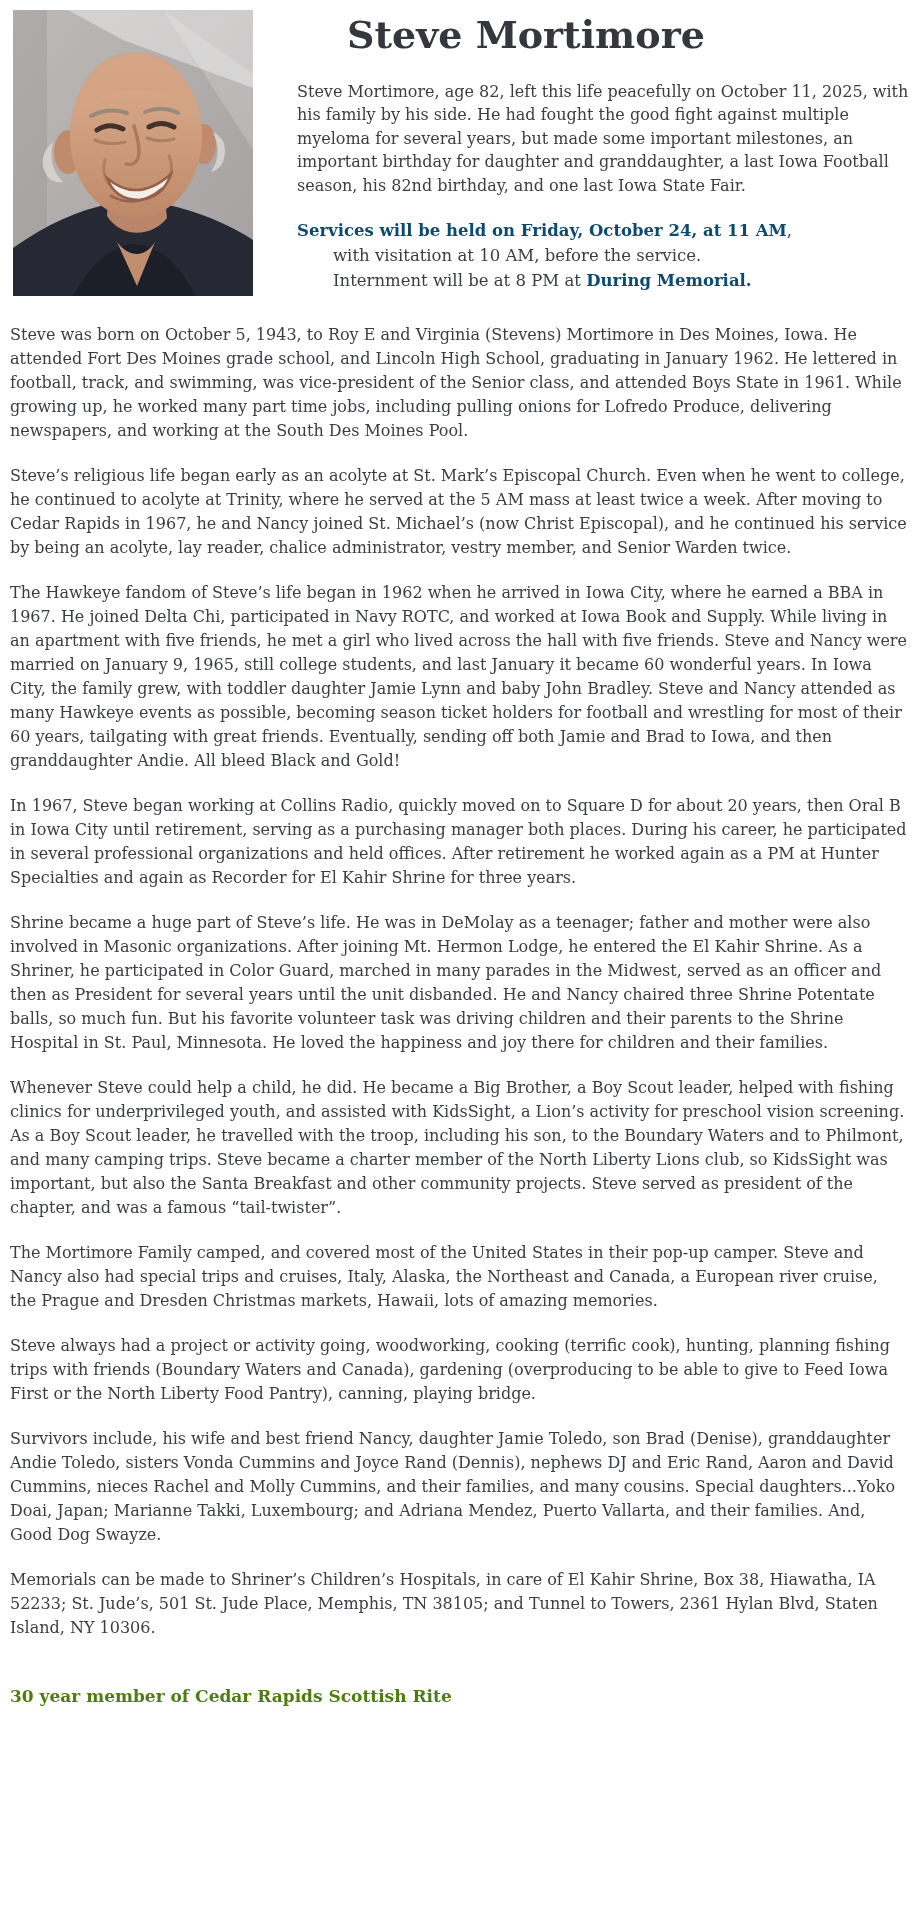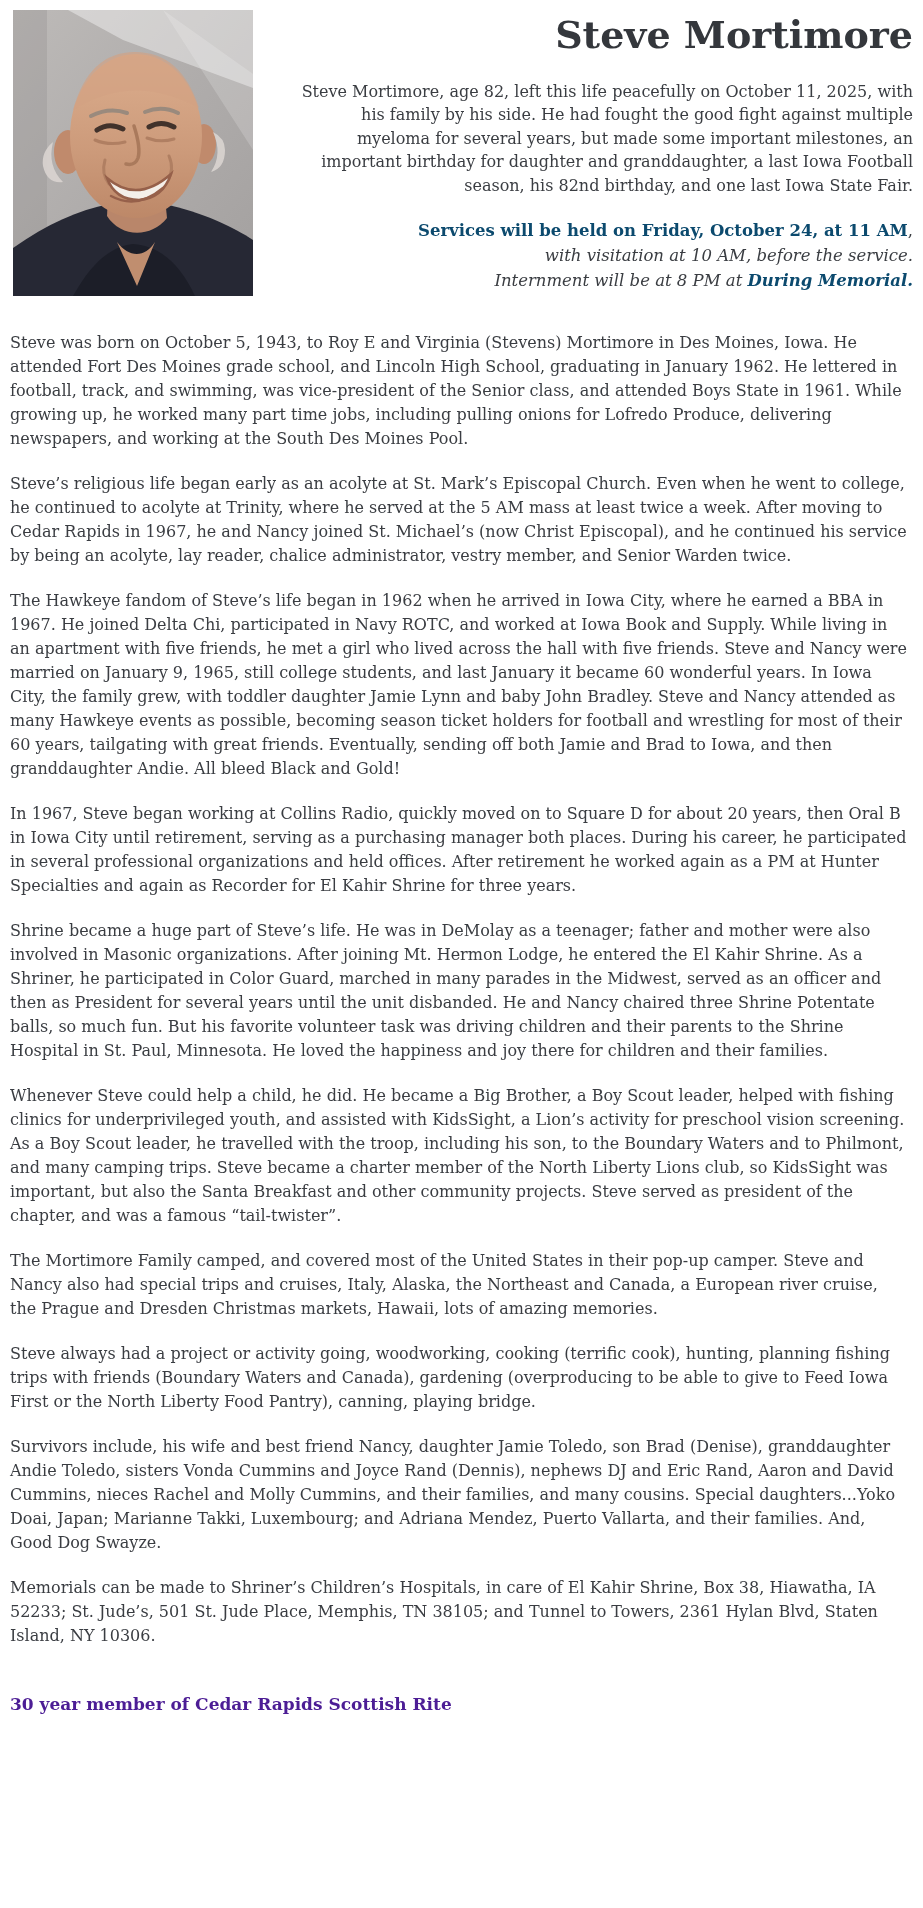--- a/index.html
+++ b/index.html
@@ -25,21 +25,20 @@
     flex: 0 0 auto;
     width: 240px;
     height: 286px;
     overflow: hidden;
     background: #b2afad;
   }
   .photo-wrap svg { display: block; }
   .header-right {
     margin-left: 44px;
     width: 616px;
-    text-align: right;
   }
   h1.title {
     margin: 4px 0 0 50px;
     font-size: 38px;
     font-weight: 600;
     line-height: 1.1;
     color: #34373c;
     letter-spacing: 0px;
   }
   .intro {
@@ -48,38 +47,37 @@
     line-height: 23.5px;
   }
   .services {
     margin: 21px 0 0 0;
     font-size: 16.5px;
     line-height: 25px;
   }
   .services strong { font-weight: bold; color: #0c4a6e; }
   .svc-line {
     display: block;
-    margin-left: 48px;
-    font-style: italic;
+    margin-left: 36px;
   }
 
   
   .body-text {
     padding: 23px 16px 0 10px;
   }
   .para {
-    margin: 12px 0 21px 0;
+    margin: 4px 0 21px 0;
     font-size: 16px;
     line-height: 24px;
   }
   .footer-note {
     margin: 46px 0 18px 0;
     font-size: 17px;
     font-weight: bold;
-    color: #4c1d95;
+    color: #4d7c0f;
   }
 </style>
 </head>
 <body>
 
 <div class="page">
 
   <header class="header">
 
     <div class="photo-wrap">

